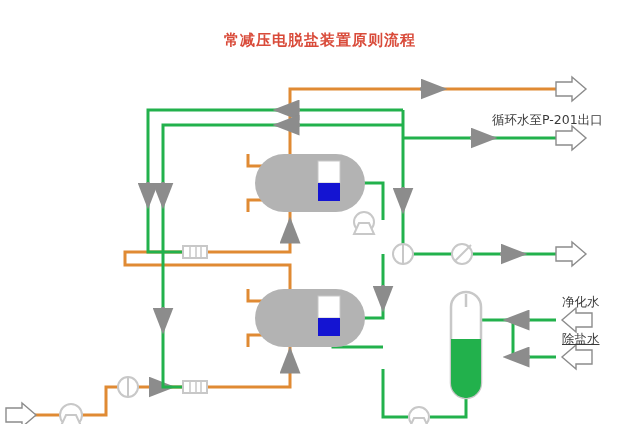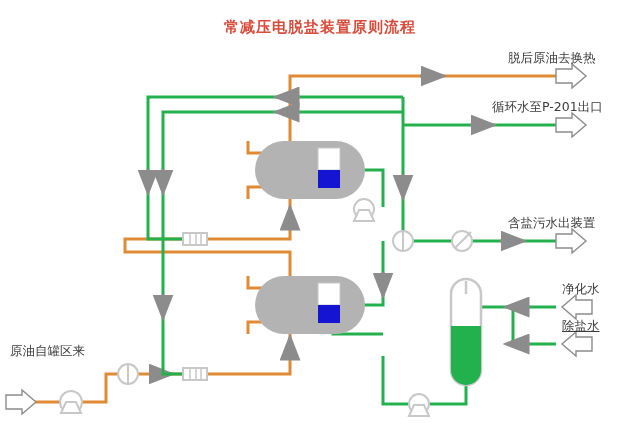--- a/index.html
+++ b/index.html
@@ -2,21 +2,21 @@
 <html><head>
 <meta charset="utf-8">
 <style>
   html,body{margin:0;padding:0;}
   body{
     width:640px;height:424px;
     background:#ffffff;
     font-family:"DejaVu Sans","Liberation Sans",sans-serif;
     overflow:hidden;position:relative;
   }
-  #stage{position:absolute;left:0;top:4px;width:640px;height:341px;}
+  #stage{position:absolute;left:0;top:17px;width:640px;height:341px;}
   svg#pfd{position:absolute;left:0;top:0;width:640px;height:424px;display:block;}
   .lbl{
     position:absolute;
     font-family:"DejaVu Sans","Liberation Sans",sans-serif;
     white-space:nowrap;
     color:#3a3a3a;
   }
   #title{
     position:absolute;left:0;top:14px;width:640px;
     text-align:center;
@@ -185,25 +185,22 @@
 
     <g>
       <path d="M592,296 L576,296 L576,291 L562,303 L576,315 L576,310 L592,310 Z" fill="#ffffff" stroke="#8c8c8c" stroke-width="1.4"></path>
     </g>
 
     <g>
       <path d="M592,333 L576,333 L576,328 L562,340 L576,352 L576,347 L592,347 Z" fill="#ffffff" stroke="#8c8c8c" stroke-width="1.4"></path>
     </g>
   </svg>
 
-  <div class="lbl sm" style="left:508px;top:46px;">脱后原油去换热</div>
 
   <div class="lbl sm" style="left:492px;top:95px;text-align:center;">循环水至P-201出口</div>
 
-  <div class="lbl sm" style="left:508px;top:211px;">含盐污水出装置</div>
 
   <div class="lbl sm" style="left:562px;top:277px;text-align:center;">净化水</div>
 
   <div class="lbl sm" style="left:562px;top:314px;text-decoration:underline;">除盐水</div>
 
-  <div class="lbl sm" style="left:10px;top:339px;">原油自罐区来</div>
 
 </div>
 
 </body></html>

